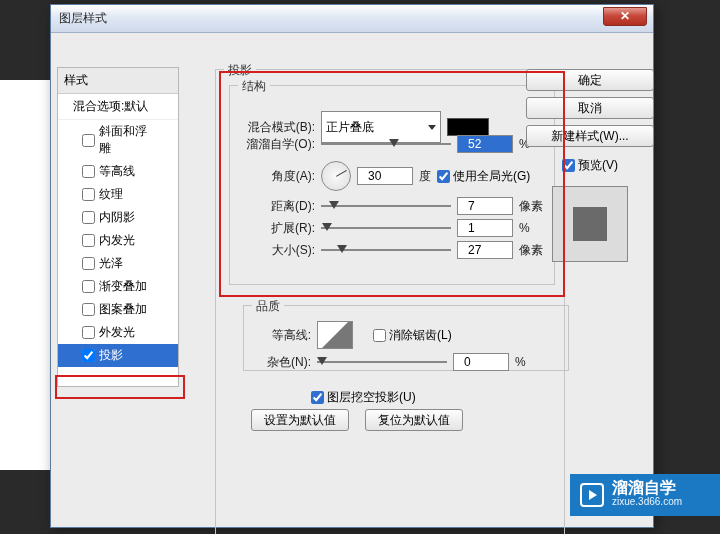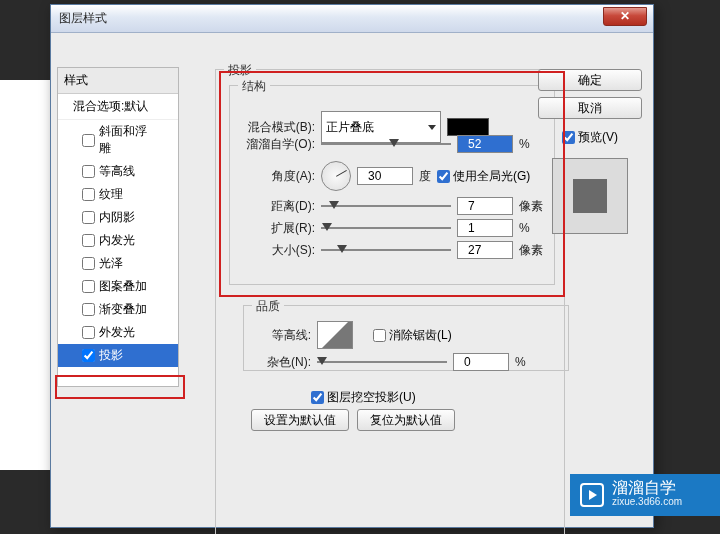--- a/index.html
+++ b/index.html
@@ -33,31 +33,31 @@
 .slider .track{position:absolute;top:6px;left:0;right:0;height:2px;background:#888}
 .slider .thumb{position:absolute;top:2px;width:0;height:0;border-left:5px solid transparent;border-right:5px solid transparent;border-top:8px solid #444}
 .valbox{width:56px;height:18px;border:1px solid #888;background:#fff;text-align:left;padding:0 10px;line-height:16px}
 .valbox.hl{background:#2f6fd0;color:#fff}
 .unit{color:#222}
 .dial{width:30px;height:30px;border:1px solid #888;border-radius:50%;background:radial-gradient(#fafafa,#ddd);position:relative}
 .dial .nd{position:absolute;left:50%;top:50%;width:12px;height:1px;background:#333;transform-origin:0 0;transform:rotate(-30deg)}
 .cb{display:flex;align-items:center;gap:3px}
 .cb input{accent-color:#2f6fd0}
 .contour{width:36px;height:28px;border:1px solid #888;background:linear-gradient(135deg,#fff 0 49%,#777 51% 100%)}
-.btnrow{position:absolute;left:200px;top:376px;display:flex;gap:8px}
+.btnrow{position:absolute;left:200px;top:376px;display:flex;gap:16px}
 .pbtn{height:22px;padding:0 12px;border:1px solid #8a8a8a;background:linear-gradient(#fdfdfd,#e4e4e4);border-radius:3px;cursor:pointer;line-height:20px}
 .right-col{position:absolute;right:8px;top:36px;width:110px;display:flex;flex-direction:column;gap:6px;align-items:center}
-.rbtn{width:104px;height:22px;border:1px solid #8a8a8a;background:linear-gradient(#fdfdfd,#e4e4e4);border-radius:3px;cursor:pointer;line-height:20px;text-align:center}
+.rbtn{width:128px;height:22px;border:1px solid #8a8a8a;background:linear-gradient(#fdfdfd,#e4e4e4);border-radius:3px;cursor:pointer;line-height:20px;text-align:center}
 .preview-box{width:76px;height:76px;border:1px solid #888;background:#dcdcdc;display:flex;align-items:center;justify-content:center;margin-top:6px}
 .preview-box .inner{width:34px;height:34px;background:#6a6a6a}
 .watermark{position:absolute;right:0;bottom:18px;width:150px;height:42px;background:#1b79c4;color:#fff;display:flex;align-items:center;gap:8px;padding:0 10px}
 .watermark .ico{width:24px;height:24px;border:2px solid #fff;border-radius:4px;display:flex;align-items:center;justify-content:center}
 .watermark .tri{width:0;height:0;border-top:5px solid transparent;border-bottom:5px solid transparent;border-left:8px solid #fff;margin-left:2px}
 .watermark .txt{display:flex;flex-direction:column;line-height:14px}
-.watermark .big{font-size:16px;font-weight:normal}
+.watermark .big{font-size:16px;font-weight:bold}
 .watermark .sm{font-size:10px;opacity:.9}
 </style>
 </head>
 <body>
 
 <div class="page-bg"></div>
 
 <div class="dialog">
   <div class="titlebar">
     <span class="ttl">图层样式</span>
@@ -88,25 +88,25 @@
           <div class="sp-item">
             <input type="checkbox" style="">
             <span>内发光</span>
           </div>
           <div class="sp-item">
             <input type="checkbox" style="">
             <span>光泽</span>
           </div>
           <div class="sp-item">
             <input type="checkbox" style="">
+            <span>渐变叠加</span>
+          </div>
+          <div class="sp-item">
+            <input type="checkbox" style="">
             <span>图案叠加</span>
-          </div>
-          <div class="sp-item">
-            <input type="checkbox" style="">
-            <span>渐变叠加</span>
           </div>
           <div class="sp-item">
             <input type="checkbox" style="">
             <span>外发光</span>
           </div>
           <div class="sp-item sel">
             <input type="checkbox" checked="" style="">
             <span>投影</span>
           </div>
         </div>
@@ -212,20 +212,21 @@
     </div>
 
     <div class="btnrow">
       <div class="pbtn">设置为默认值</div>
       <div class="pbtn">复位为默认值</div>
     </div>
 
     <div class="right-col">
       <div class="rbtn">确定</div>
       <div class="rbtn">取消</div>
+      <div class="rbtn">新建样式(W)...</div>
       <label class="cb" style="margin-top:4px">
           <input type="checkbox" checked="" style="">
           <span>预览(V)</span>
         </label>
       <div class="preview-box">
           <div class="inner"></div>
         </div>
     </div>
 
     <div class="red-box1"></div>

